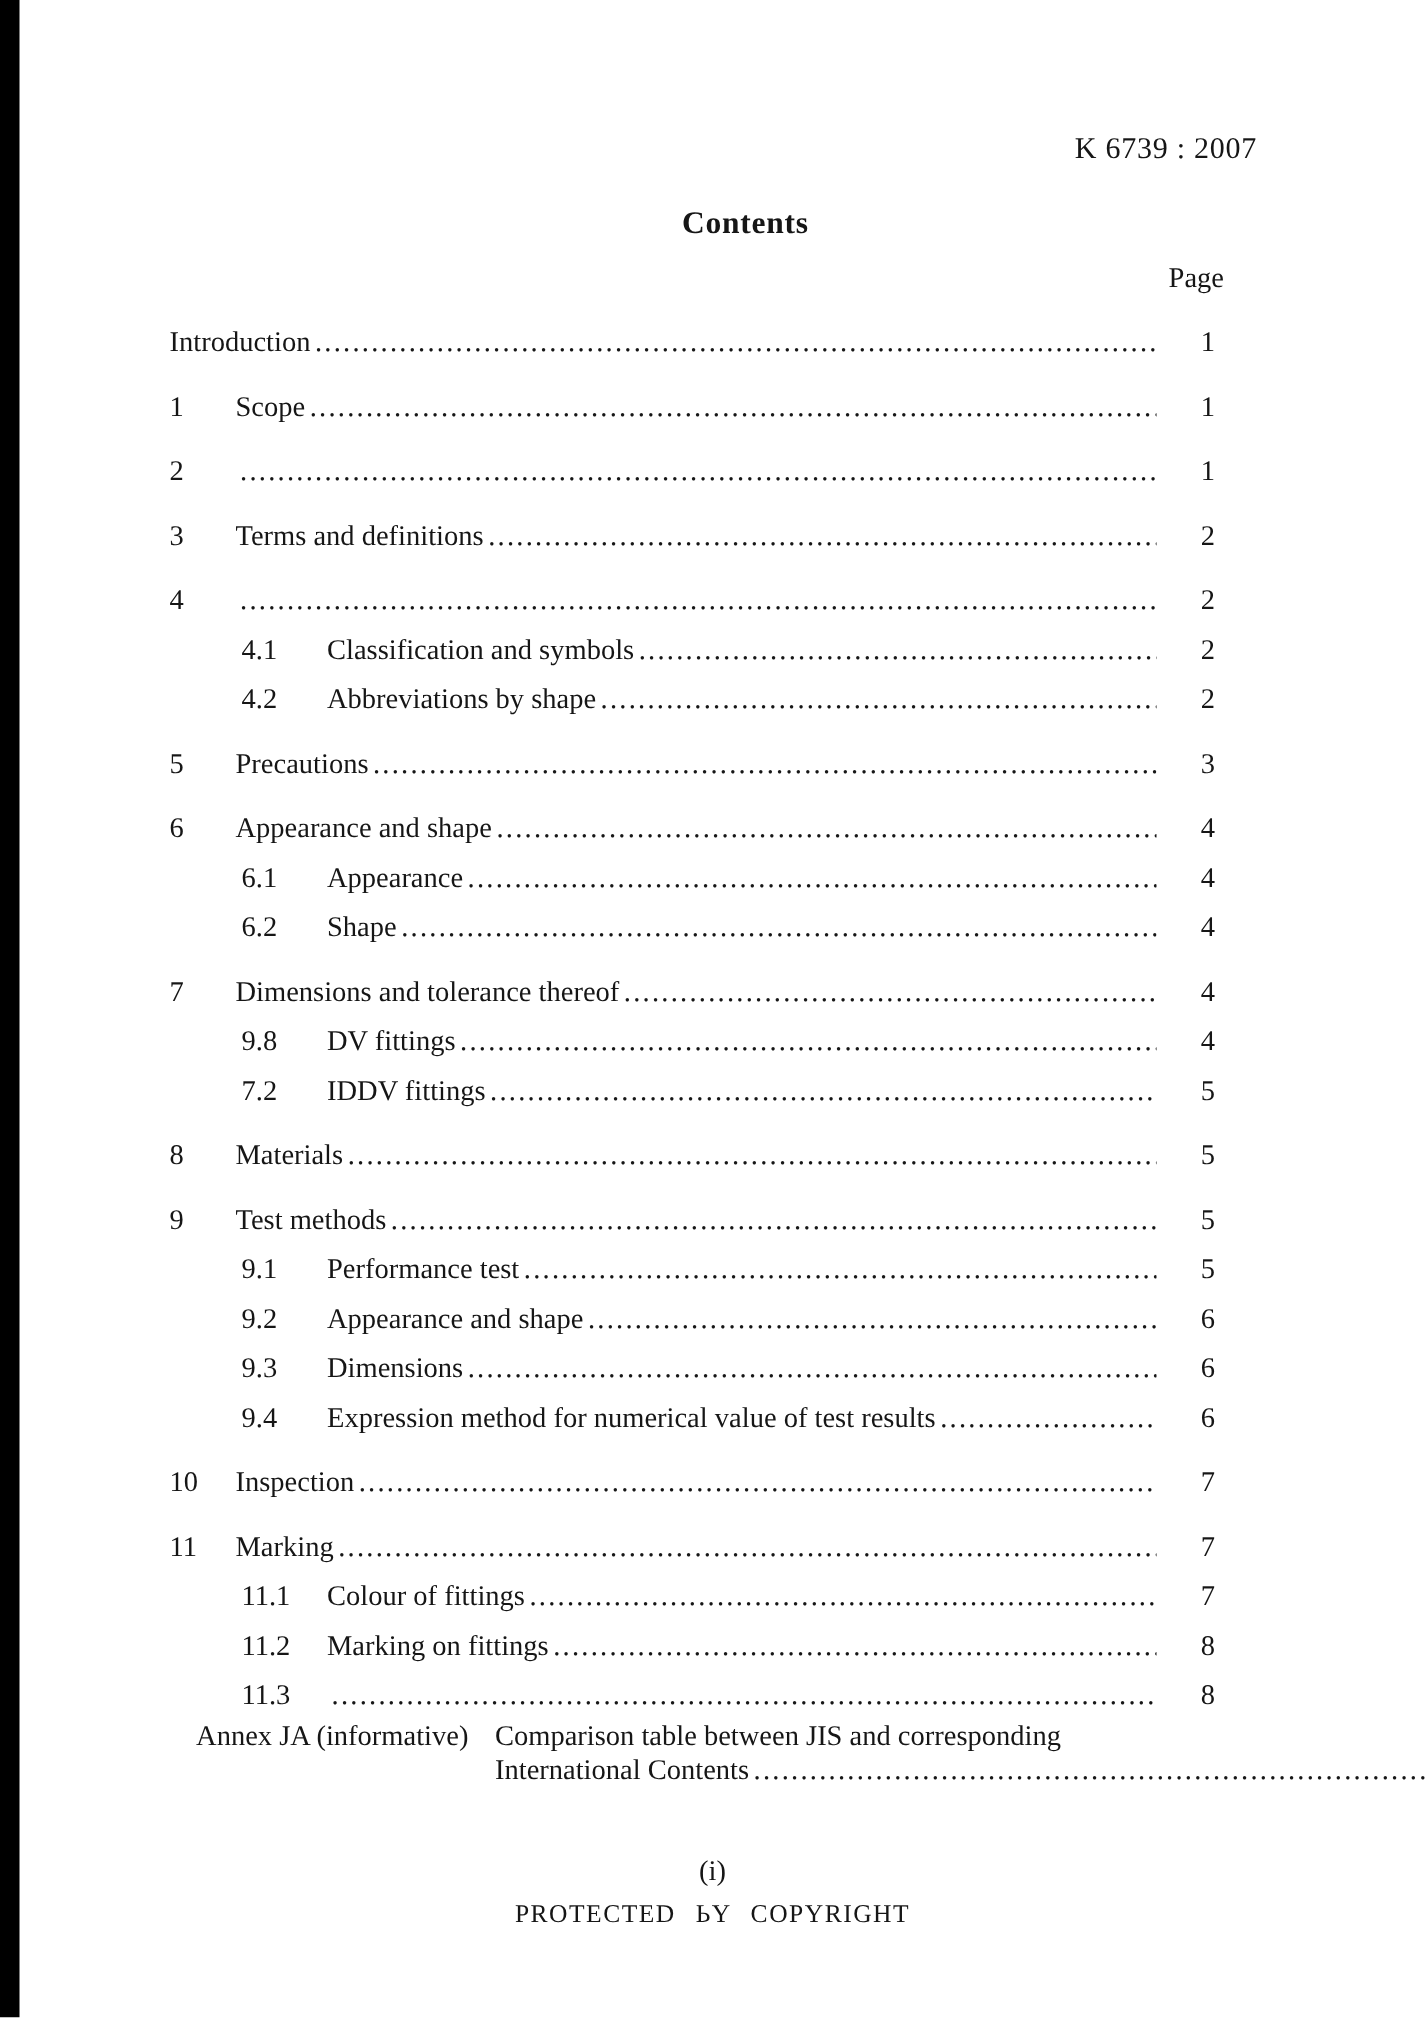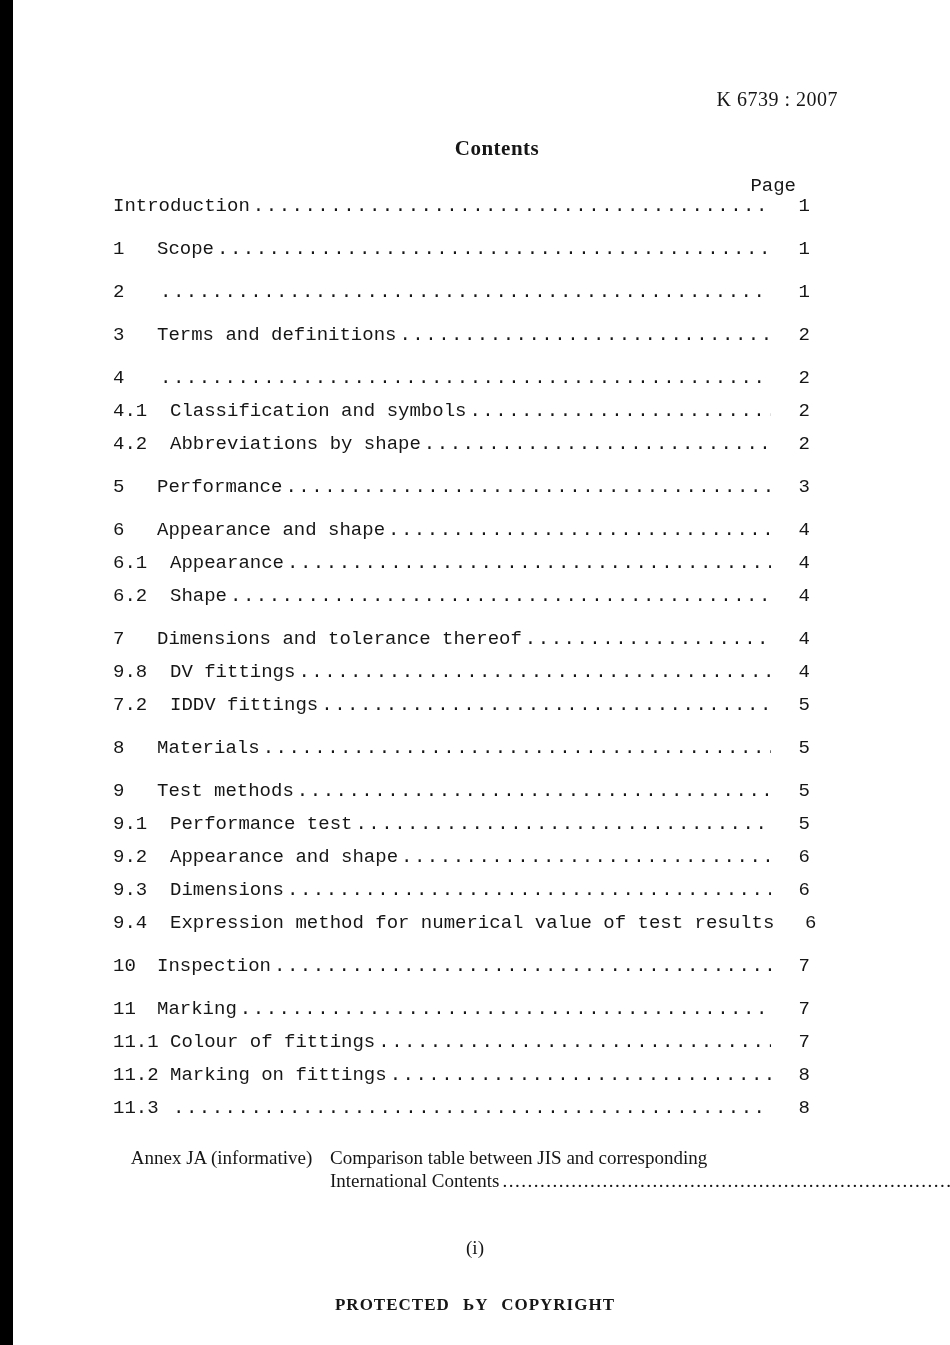--- a/index.html
+++ b/index.html
@@ -19,37 +19,36 @@
   .doc-number {
     position: absolute; top: 88px; right: 112px;
     font-size: 20px; letter-spacing: 0.5px;
   }
   .title {
     position: absolute; top: 136px; left: 0; right: 0;
     text-align: center;
     font-size: 21px; font-weight: bold; letter-spacing: 0.5px; padding-left: 44px;
   }
   .page-label {
-    position: absolute; top: 175px; right: 154px;
+    position: absolute; top: 175px; right: 134px;
     font-size: 19px;
-    font-family: Liberation Mono, monospace;
   }
   .toc {
-    position: absolute; top: 190px; left: 113px; right: 140px; font-family: Liberation Mono, monospace;
+    position: absolute; top: 212px; left: 113px; right: 140px;
   }
   .toc-row {
     display: flex; align-items: baseline;
     line-height: 33px; font-size: 19px;
     white-space: nowrap;
   }
   .toc-row.group { margin-top: 10px; }
   .num { flex: 0 0 auto; }
   .lvl0 .num { width: 0; }
   .lvl1 .num { width: 44px; }
-  .lvl2 .num { width: 57px; }
+  .lvl2 .num { width: 57px; margin-left: 48px; }
   .label { white-space: nowrap; }
   .dots {
     flex: 1 1 auto; overflow: hidden; white-space: nowrap;
     letter-spacing: 1.5px; margin: 0 3px;
   }
   .dots::after {
     content: "........................................................................................................................................................................................................................";
   }
   .pg { flex: 0 0 36px; text-align: right; }
   .annex {
@@ -57,23 +56,23 @@
     display: flex; font-size: 19px; line-height: 23px;
   }
   .annex-label { flex: 0 0 217px; text-align: center; }
   .annex-body { flex: 1 1 auto; }
   .annex-line2 { display: flex; align-items: baseline; white-space: nowrap; }
   .folio {
     position: absolute; top: 1237px; left: 0; right: 0;
     text-align: center; font-size: 19px;
   }
   .copyright {
-    position: absolute; top: 1295px; left: 0; right: 0;
+    position: absolute; top: 1266px; left: 0; right: 0;
     text-align: center; font-size: 17px;
-    word-spacing: 8px; letter-spacing: 1px; font-weight: bold;
+    word-spacing: 8px; letter-spacing: 1px;
   }
 </style>
 </head>
 <body>
 
 <div class="left-bar"></div>
 
 <div class="doc-number">K 6739 : 2007</div>
 
 <h1 class="title">Contents</h1>
@@ -116,21 +115,21 @@
       <span class="pg">2</span>
     </div>
     <div class="toc-row lvl2">
       <span class="num">4.2</span>
       <span class="label">Abbreviations by shape</span>
       <span class="dots"></span>
       <span class="pg">2</span>
     </div>
     <div class="toc-row lvl1 group">
       <span class="num">5</span>
-      <span class="label">Performance</span>
+      <span class="label">Precautions</span>
       <span class="dots"></span>
       <span class="pg">3</span>
     </div>
     <div class="toc-row lvl1 group">
       <span class="num">6</span>
       <span class="label">Appearance and shape</span>
       <span class="dots"></span>
       <span class="pg">4</span>
     </div>
     <div class="toc-row lvl2">

